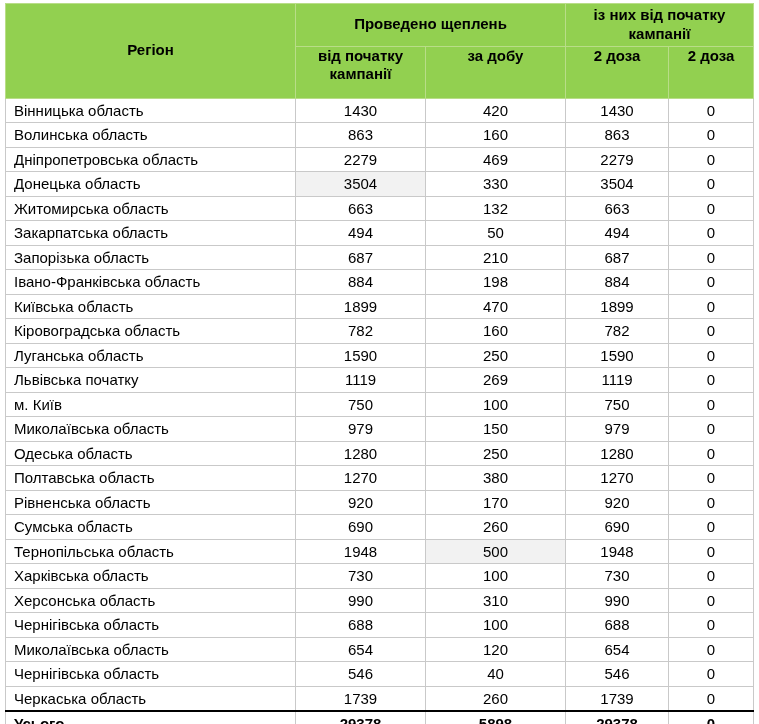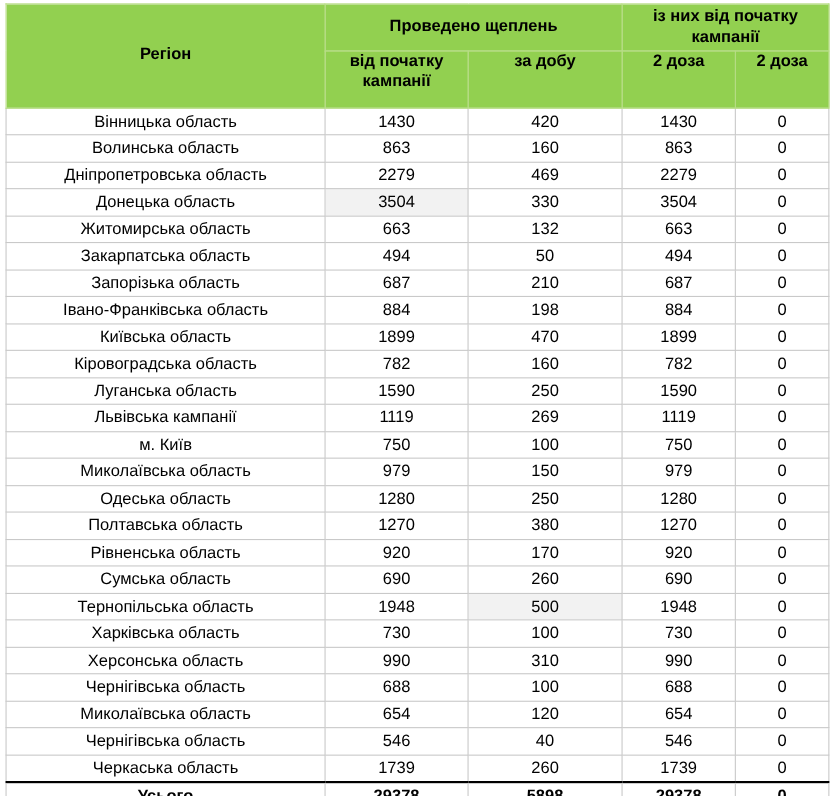--- a/index.html
+++ b/index.html
@@ -50,21 +50,21 @@
   table.vax td {
     border: 1px solid var(--grid-line, #c9c9c9);
     font-size: 15px;
     height: 23.5px;
     padding: 0 8px;
     background: #ffffff;
     vertical-align: middle;
     white-space: nowrap;
     overflow: hidden;
   }
-  table.vax td.region { text-align: center; }
+  table.vax td.region { text-align: left; }
   table.vax td.num    { text-align: center; }
   table.vax td.hl     { background: var(--highlight-bg, #f2f2f2); }
 
   table.vax tfoot td {
     font-weight: bold;
     border-top: 2px solid var(--total-border, #000000);
   }
   
   table.vax { border: 1px solid #bfbfbf; }
 </style>
@@ -165,21 +165,21 @@
           <td class="num">0</td>
         </tr>
         <tr>
           <td class="region">Луганська область</td>
           <td class="num">1590</td>
           <td class="num">250</td>
           <td class="num">1590</td>
           <td class="num">0</td>
         </tr>
         <tr>
-          <td class="region">Львівська кампанії</td>
+          <td class="region">Львівська початку</td>
           <td class="num">1119</td>
           <td class="num">269</td>
           <td class="num">1119</td>
           <td class="num">0</td>
         </tr>
         <tr>
           <td class="region">м. Київ</td>
           <td class="num">750</td>
           <td class="num">100</td>
           <td class="num">750</td>

